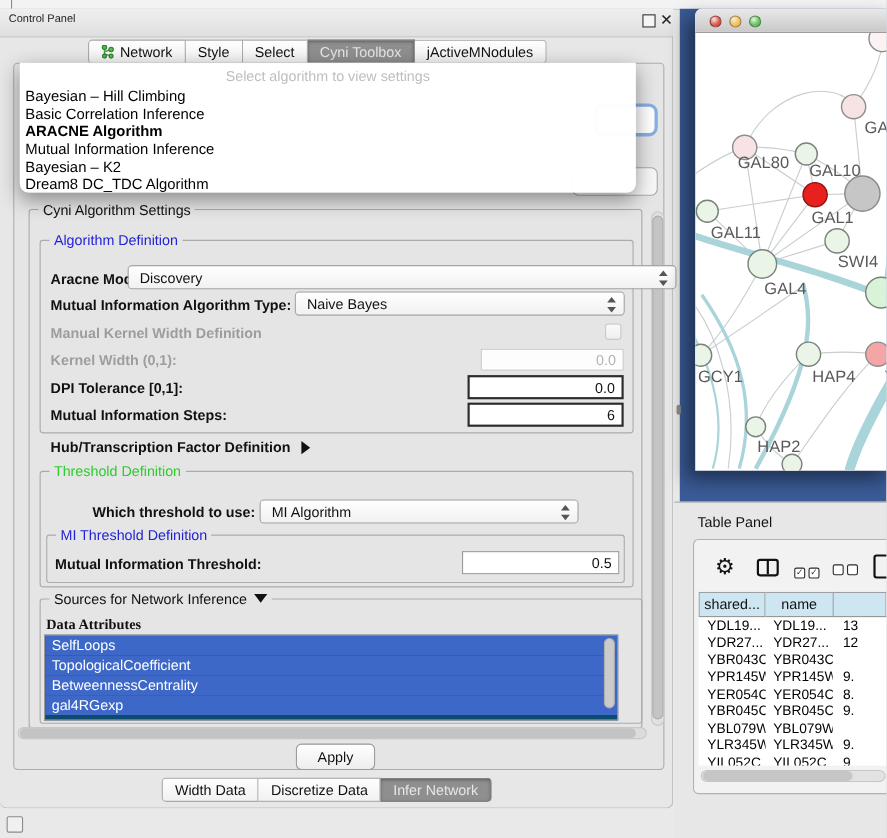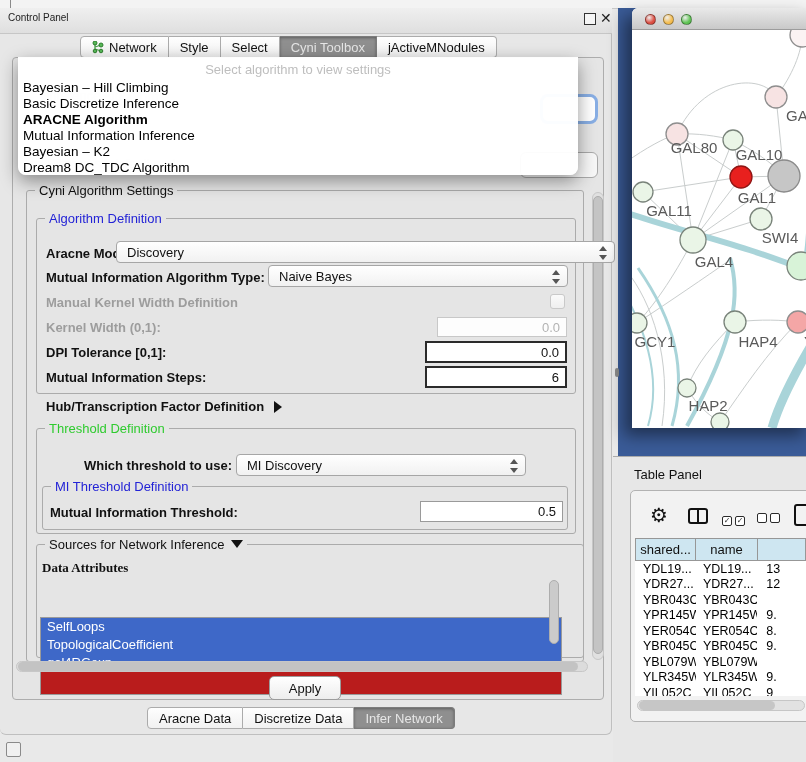--- a/index.html
+++ b/index.html
@@ -67,21 +67,21 @@
   .tinput.dim{border:1px solid #C8C8C8;color:#B3B3B3;background:#FDFDFD;}
 
   .checkbox{position:absolute;width:15px;height:15px;border:1px solid #C9C9C9;border-radius:3px;
     background:linear-gradient(#FAFAFA,#EFEFEF);box-sizing:border-box;}
 
   .arrow-right{display:inline-block;width:0;height:0;border-top:6px solid transparent;
     border-bottom:6px solid transparent;border-left:8px solid #111;margin-left:10px;vertical-align:-2px;}
   .arrow-down{display:inline-block;width:0;height:0;border-left:6px solid transparent;
     border-right:6px solid transparent;border-top:8px solid #111;margin-left:6px;vertical-align:1px;}
 
-  .listbox{position:absolute;background:#b91c1c;border:1px solid #9A9A9A;overflow:hidden;box-sizing:border-box;margin-top:40px;}
+  .listbox{position:absolute;background:#0c4a6e;border:1px solid #9A9A9A;overflow:hidden;box-sizing:border-box;}
   .listitem{height:18px;line-height:18px;padding-left:6px;font-size:13px;
     background:#3E68C8;color:#FFF;white-space:nowrap;}
   .list-thumb{position:absolute;width:10px;background:#CBCBCB;border:1px solid #ADADAD;
     border-radius:5px;box-sizing:border-box;}
 
   .apply-btn{left:269px;top:676px;width:70px;height:22px;background:linear-gradient(#FFFFFF,#EDEDED);
     border:1px solid #9C9C9C;border-radius:5px;font-size:13px;display:flex;
     align-items:center;justify-content:center;}
 
   
@@ -214,67 +214,68 @@
 
   <div class="abs flabel" style="left:46px;top:399px;">
     <span>Hub/Transcription Factor Definition</span><span class="arrow-right"></span>
   </div>
 
   <div class="abs group" style="left:36px;top:428px;width:540px;height:106px;">
     <span class="group-title t-green">Threshold Definition</span>
   </div>
   <div class="abs flabel" style="left:84px;top:458px;">Which threshold to use:</div>
   <div class="abs combo" style="left:236px;top:454px;width:290px;">
-    <span>MI Discovery</span>
+    <span>MI Algorithm</span>
     <span class="stepper"></span>
   </div>
   <div class="abs group" style="left:42px;top:486px;width:526px;height:44px;">
     <span class="group-title t-blue">MI Threshold Definition</span>
   </div>
   <div class="abs flabel" style="left:50px;top:505px;">Mutual Information Threshold:</div>
   <input class="tinput" style="left: 420px; top: 501px; width: 143px; height: 21px;" value="0.5">
 
   <div class="abs group" style="left:36px;top:544px;width:548px;height:114px;">
     <span class="group-title"><span>Sources for Network Inference</span><span class="arrow-down"></span></span>
   </div>
   <div class="abs flabel" style="left:42px;top:560px;font-family:Liberation Serif, serif;">Data Attributes</div>
   <div class="listbox abs" style="left:40px;top:577px;width:522px;height:78px;" id="attr-list">
       <div class="listitem">SelfLoops</div>
       <div class="listitem">TopologicalCoefficient</div>
+      <div class="listitem">BetweennessCentrality</div>
       <div class="listitem">gal4RGexp</div>
     </div>
   <div class="list-thumb abs" style="left:549px;top:580px;height:64px;"></div>
 
   <div class="abs hscroll"></div>
   <div class="abs hscroll-thumb"></div>
 
   <div class="abs apply-btn">Apply</div>
 
   <div class="abs tabrow" id="bottom-tabs">
       <div class="tab">
-        <span>Aracne Data</span>
+        <span>Width Data</span>
       </div>
       <div class="tab">
         <span>Discretize Data</span>
       </div>
       <div class="tab active">
         <span>Infer Network</span>
       </div>
     </div>
 
   <div class="abs ghost" style="left:46px;top:88px;">Inference Algorithm</div>
   <div class="abs ghost" style="left:30px;top:156px;">galFiltered.sif default node</div>
   <div class="abs behind-combo"></div>
   <div class="abs behind-btn"></div>
 
   <div class="abs popup">
     <div class="popup-prompt">Select algorithm to view settings</div>
     <div id="algo-items">
         <div class="popup-item">Bayesian – Hill Climbing</div>
-        <div class="popup-item">Basic Discretize Inference</div>
+        <div class="popup-item">Basic Correlation Inference</div>
         <div class="popup-item selected">ARACNE Algorithm</div>
         <div class="popup-item">Mutual Information Inference</div>
         <div class="popup-item">Bayesian – K2</div>
         <div class="popup-item">Dream8 DC_TDC Algorithm</div>
       </div>
   </div>
 
   <div class="abs desktop"></div>
   <div class="abs splitter-mark"></div>
 

